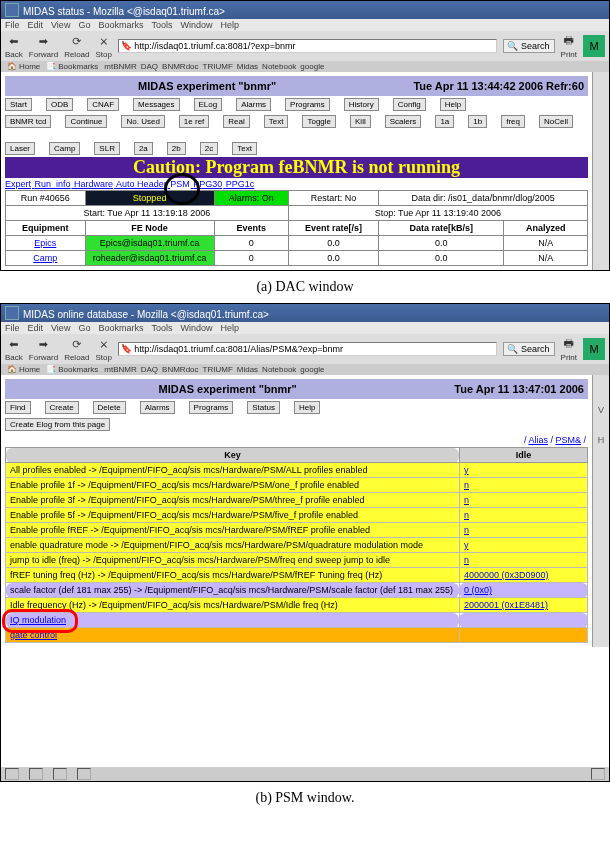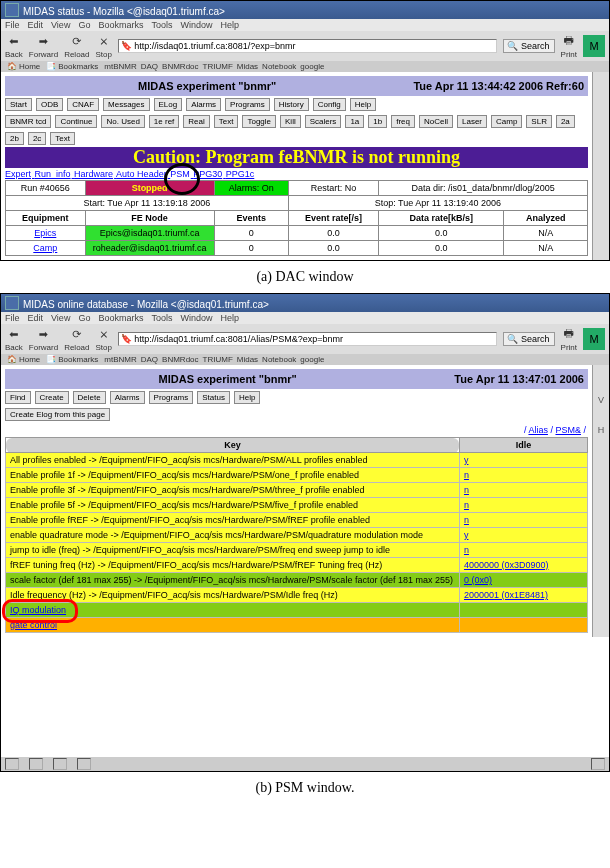--- a/index.html
+++ b/index.html
@@ -11,44 +11,44 @@
   .tbtn { display:flex; flex-direction:column; align-items:center; font-size:8px; color:#333; gap:1px;}
   .ticon { width:16px; height:16px; display:flex; align-items:center; justify-content:center; font-size:11px;}
   .addr { flex:1; display:flex; align-items:center; background:#fff; border:1px inset #ccc; padding:1px 2px; font-size:9px; gap:2px;}
   .search-btn { display:flex; align-items:center; gap:2px; font-size:9px; border:1px solid #999; padding:1px 4px; background:#eee;}
   .linkbar { background:#ccc; font-size:8px; padding:1px 4px; display:flex; gap:0; color:#333;}
   .linkbar span { padding:0 2px;}
   .content { padding:4px; }
   .banner { background:#b0b0e0; display:flex; font-size:11px; font-weight:bold; }
   .banner .left { flex:1; text-align:center; padding:4px;}
   .banner .right { padding:4px; }
-  .btnrow { padding:2px 0; display:flex; flex-wrap:wrap; gap:4px;}
+  .btnrow { padding:2px 0; display:flex; flex-wrap:wrap; gap:14px;}
   .sbtn { border:1px solid #888; background:#e6e6e6; font-size:8px; padding:1px 4px;}
   .caution { background:#4c1d95; color:#ffff00; font-family:'Times New Roman',serif; font-size:18px; font-weight:bold; text-align:center; }
   .navlinks { font-size:9px; color:#00f; text-decoration:underline; padding:1px 0;}
   .navlinks a { color:#00f; margin-right:1px;}
   .psm-circle { position:relative; display:inline-block;}
   .psm-circle::after { content:''; position:absolute; left:-6px; top:-6px; width:30px; height:26px; border:3px solid #000; border-radius:50%; pointer-events:none;}
   table.st { border-collapse:collapse; width:100%; font-size:9px;}
   table.st td, table.st th { border:1px solid #888; padding:2px 4px; text-align:center;}
-  .red { background:#be185d; color:#ff0;font-weight:bold;}
+  .red { background:#0f172a; color:#ff0;}
   .grn { background:#00dd00;}
   .lime { background:#30e030;}
   .caption { text-align:center; font-family:'Times New Roman',serif; font-size:14px; padding:8px;}
   
   .banner2 { background:#b0b0e0; display:flex; font-size:11px; font-weight:bold;}
   .banner2 .l { flex:1; text-align:center; padding:4px;}
   .banner2 .r { padding:4px;}
   .crumb { text-align:right; font-size:9px; color:#00f; padding:2px;}
   .crumb a { text-decoration:underline; color:#00f;}
   table.kv { border-collapse:collapse; width:100%; font-size:9px;}
   table.kv th { background:#d0d0d0; border:1px solid #999; padding:2px;}
   table.kv td { border:1px solid #bbb; padding:2px 4px;}
   tr.yel td { background:#ffff33;}
-  tr.org td { background:#84cc16;}
+  tr.org td { background:#c4b5fd;border-radius:6px;}
   tr.org2 td { background:#ffb000;}
   .vlink { color:#00f; text-decoration:underline;}
   .red-circle { position:relative; display:inline-block;}
   .red-circle::after { content:''; position:absolute; left:-8px; top:-6px; width:70px; height:18px; border:3px solid #f00; border-radius:10px; pointer-events:none;}
   .statusbar { background:#ccc; font-size:8px; padding:1px 4px; display:flex; gap:10px;}
   .statusbar .box { border:1px inset #aaa; width:12px; height:10px;}
   .rightpane { width:16px; background:#ddd; border-left:1px solid #999;}
   .content-wrap { display:flex; }
   .content-main { flex:1; }
 </style>

